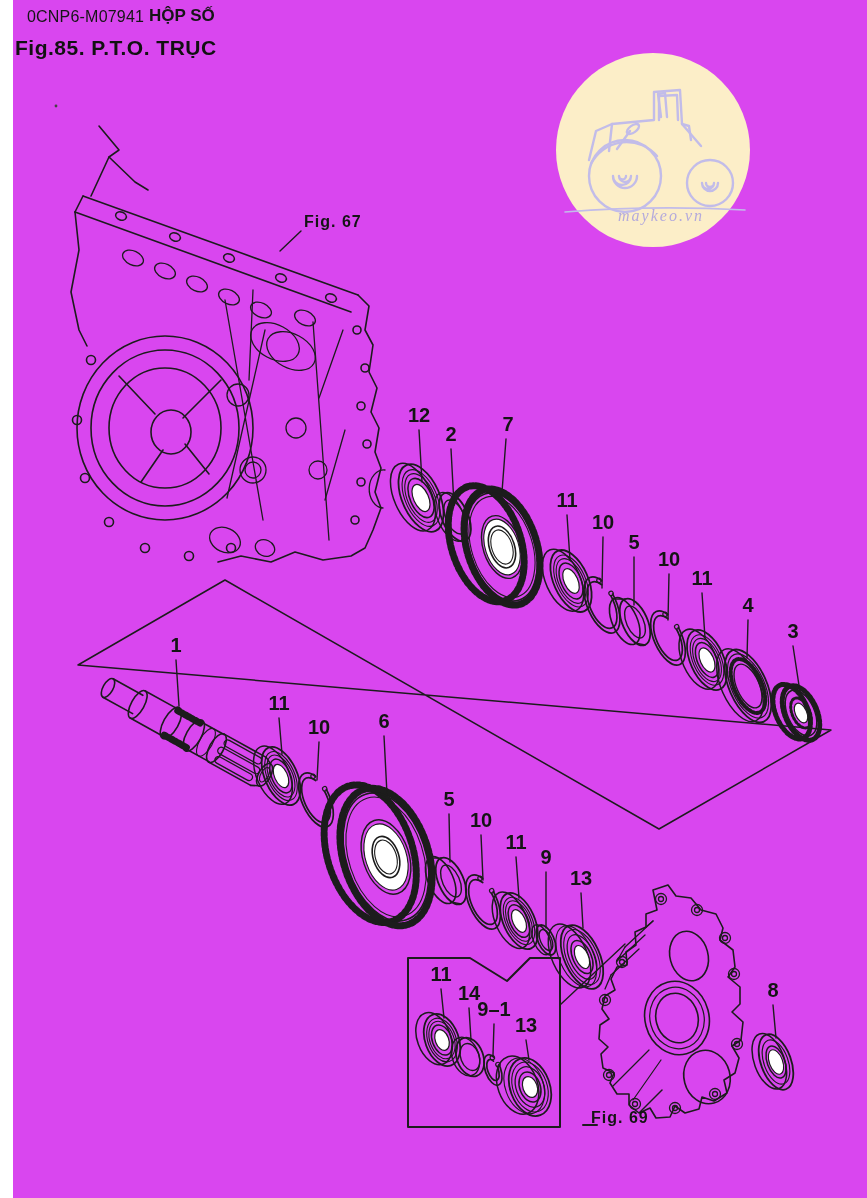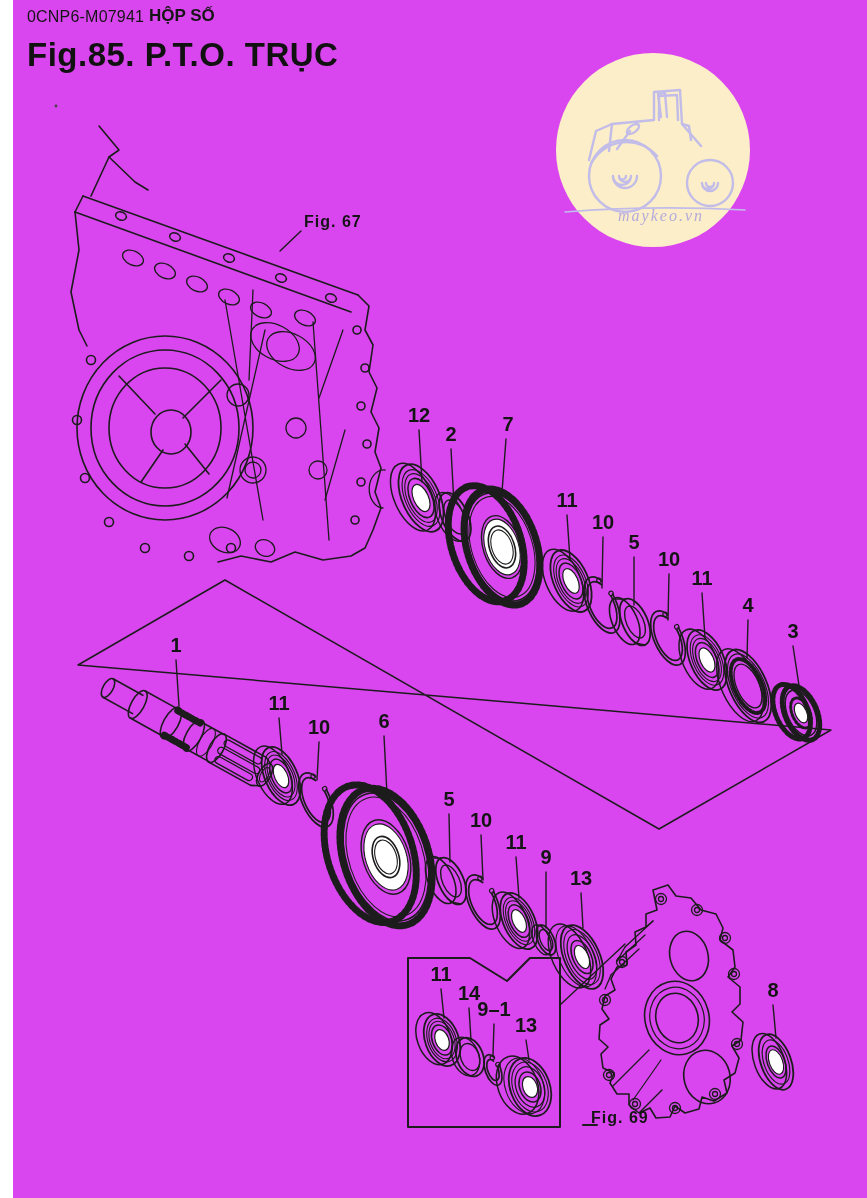--- a/index.html
+++ b/index.html
@@ -1,20 +1,20 @@
 <!DOCTYPE html>
 <html><head>
 <meta charset="utf-8">
 <style>
   html,body{margin:0;padding:0;background:#ffffff;}
   #page{position:relative;width:867px;height:1198px;background:#d946ef;overflow:hidden;
         font-family:"Liberation Sans",sans-serif;color:#111;margin-left:13px;}
   .hdr-code{position:absolute;left:14px;top:8px;font-size:16px;letter-spacing:0.2px;color:#151515;}
   .hdr-title{position:absolute;left:136px;top:6px;font-size:17px;font-weight:700;color:#151515;}
-  .fig-title{position:absolute;left:14px;top:36px;font-size:33px;font-weight:600;letter-spacing:0.5px;color:#111;}
+  .fig-title{position:absolute;left:2px;top:36px;font-size:21px;font-weight:600;letter-spacing:0.5px;color:#111;}
   svg text{font-family:"Liberation Sans",sans-serif;}
   .callout{font-size:20px;font-weight:600;fill:#141414;}
   .figref{font-size:16px;font-weight:700;fill:#141414;letter-spacing:1px;}
   .wmtext{font-family:"Liberation Serif",serif;font-style:italic;font-size:16px;letter-spacing:2px;}
 </style>
 </head>
 <body>
 
 <div id="page">
   <div class="hdr-code">0CNP6-M07941</div>

